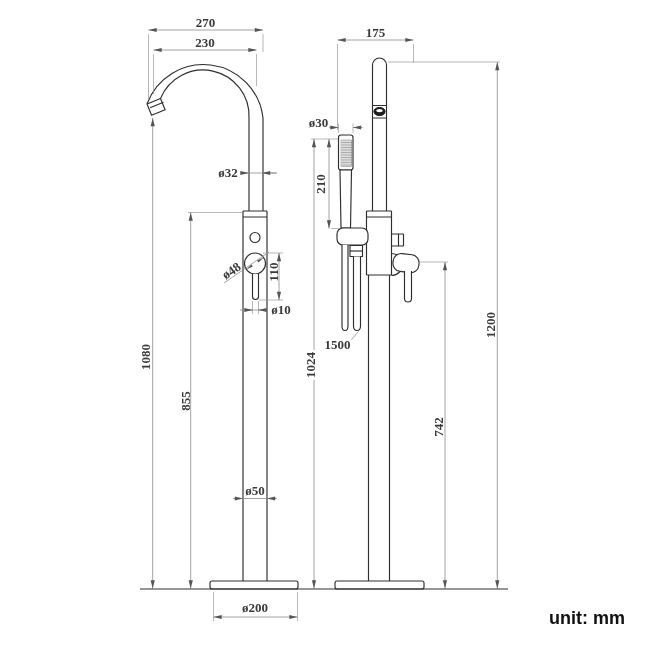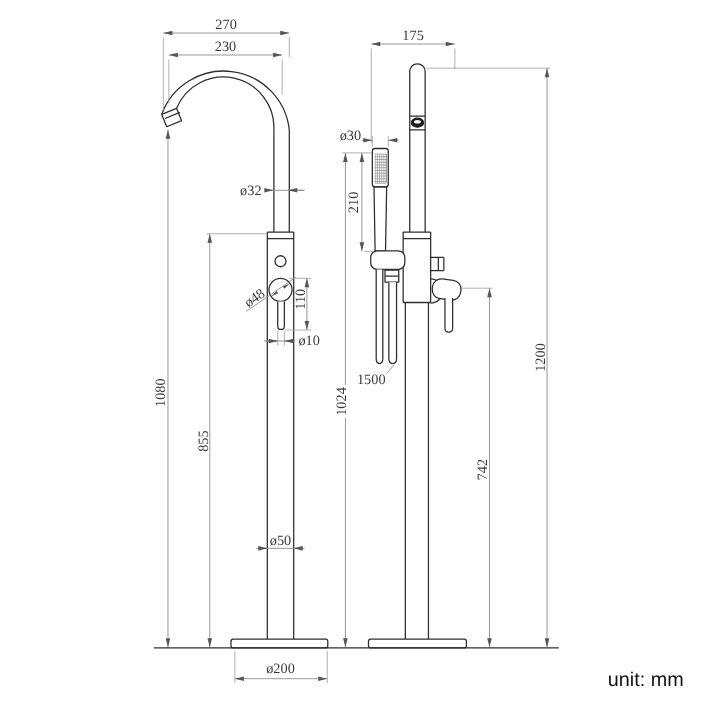--- a/index.html
+++ b/index.html
@@ -1,17 +1,17 @@
 <!DOCTYPE html>
 <html><head>
 <meta charset="utf-8">
 <style>
   html,body{margin:0;padding:0;background:#fff;}
   .stage{position:relative;width:650px;height:650px;background:#ffffff;overflow:hidden;
-         font-family:"Liberation Serif", serif;}
+         font-family:"Liberation Serif", serif;font-weight:bold;}
   svg{display:block}
   .ol{stroke:#2e2e2e;stroke-width:1.15;fill:none;stroke-linecap:butt;stroke-linejoin:round;}
   .olw{stroke:#2e2e2e;stroke-width:1.15;fill:#ffffff;stroke-linejoin:round;}
   .dl{stroke:#8a8a8a;stroke-width:0.8;fill:none;}
   .xl{stroke:#9a9a9a;stroke-width:0.7;fill:none;}
   .grid{stroke:#6d6d6d;stroke-width:0.45;fill:none;}
   .dim-text{font-family:"Liberation Serif", serif;font-size:13px;fill:#3a3a3a;}
   .unit-text{font-family:"Liberation Sans", sans-serif;font-size:18px;fill:#111;}
   .arr{fill:#555;}
 </style>

